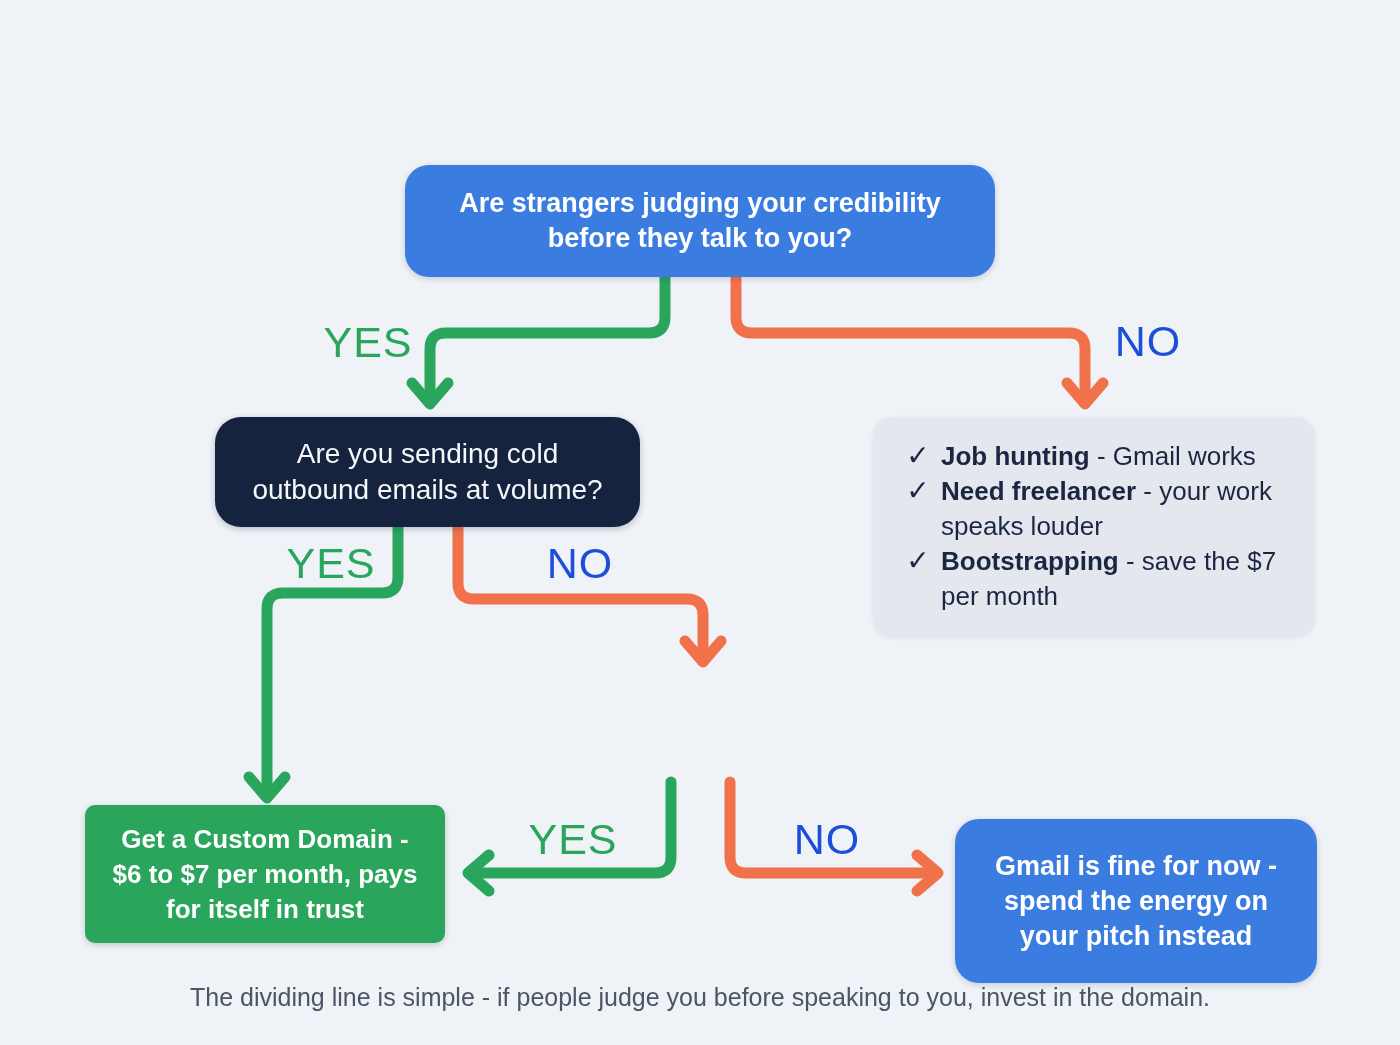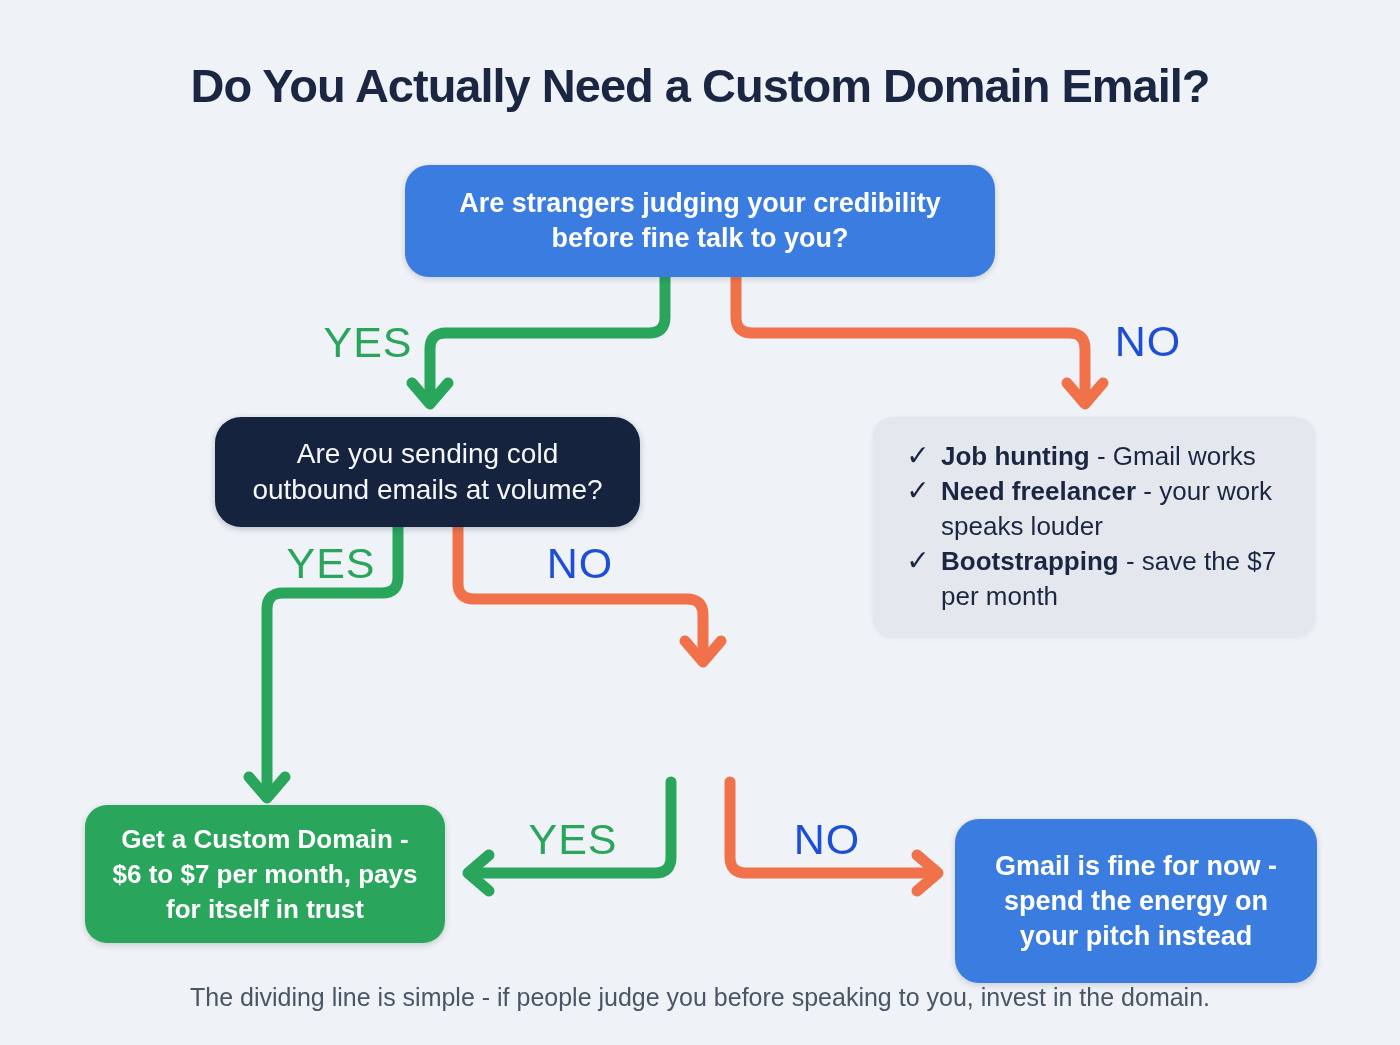--- a/index.html
+++ b/index.html
@@ -21,21 +21,21 @@
     background:#3b7ce0;color:#ffffff;border-radius:24px;
     font-weight:700;font-size:27px;line-height:35px;
     box-shadow:0 2px 6px rgba(20,40,80,0.18);
   }
   .node-navy{
     background:#16233f;color:#f5f7fa;border-radius:26px;
     font-weight:400;font-size:28px;line-height:36px;
     box-shadow:0 2px 6px rgba(20,40,80,0.25);
   }
   .node-green{
-    background:#29a55c;color:#ffffff;border-radius:22px;
+    background:#29a55c;color:#ffffff;border-radius:10px;
     font-weight:700;font-size:26px;line-height:35px;
     box-shadow:0 2px 6px rgba(20,60,40,0.2);
   }
   .box-top-blue{left:405px;top:165px;width:590px;height:112px;padding:10px 35px;}
   .box-navy-1{left:215px;top:417px;width:425px;height:110px;padding:22px 28px;}
   .box-navy-2{left:497px;top:670px;width:405px;height:112px;padding:10px 26px;}
   .box-green{left:85px;top:805px;width:360px;height:138px;padding:10px 22px;}
   .box-blue-2{left:955px;top:819px;width:362px;height:164px;padding:10px 24px;}
   .panel-gray{
     position:absolute;left:873px;top:417px;width:442px;height:220px;
@@ -60,21 +60,20 @@
   .caption{
     position:absolute;left:0;top:983px;width:100%;text-align:center;
     font-size:25px;color:#4a5565;font-weight:400;
   }
 </style>
 </head>
 <body>
 
 <div class="canvas">
 
-  <div class="title">Do You Actually Need a Custom Domain Email?</div>
 
   <svg class="connectors" viewBox="0 0 1400 1045" fill="none">
 
     <g stroke="#29a55c" stroke-width="11" stroke-linecap="round" stroke-linejoin="round">
       <path d="M665,277 L665,317 Q665,333 649,333 L446,333 Q430,333 430,349 L430,392"></path>
       <path d="M412,383 L430,404 L448,383"></path>
     </g>
 
     <g stroke="#f1724a" stroke-width="11" stroke-linecap="round" stroke-linejoin="round">
       <path d="M736,277 L736,317 Q736,333 752,333 L1069,333 Q1085,333 1085,349 L1085,392"></path>
@@ -103,21 +102,21 @@
   </svg>
 
   <div class="branch-label lbl-yes" style="left:368px;top:342px">YES</div>
   <div class="branch-label lbl-no" style="left:1148px;top:341px">NO</div>
   <div class="branch-label lbl-yes" style="left:331px;top:563px">YES</div>
   <div class="branch-label lbl-no" style="left:580px;top:563px">NO</div>
   <div class="branch-label lbl-yes" style="left:573px;top:839px">YES</div>
   <div class="branch-label lbl-no" style="left:827px;top:839px">NO</div>
 
   <div class="node node-blue box-top-blue">
-    <span>Are strangers judging your credibility before fine talk to you?</span>
+    <span>Are strangers judging your credibility before they talk to you?</span>
   </div>
 
   <div class="node node-navy box-navy-1">
     <span>Are you sending cold outbound emails at volume?</span>
   </div>
 
   <div class="panel-gray">
     <div class="check-row">
       <span class="check-glyph">✓</span>
       <span class="check-text"><b>Job hunting</b><span> - Gmail works</span></span>

